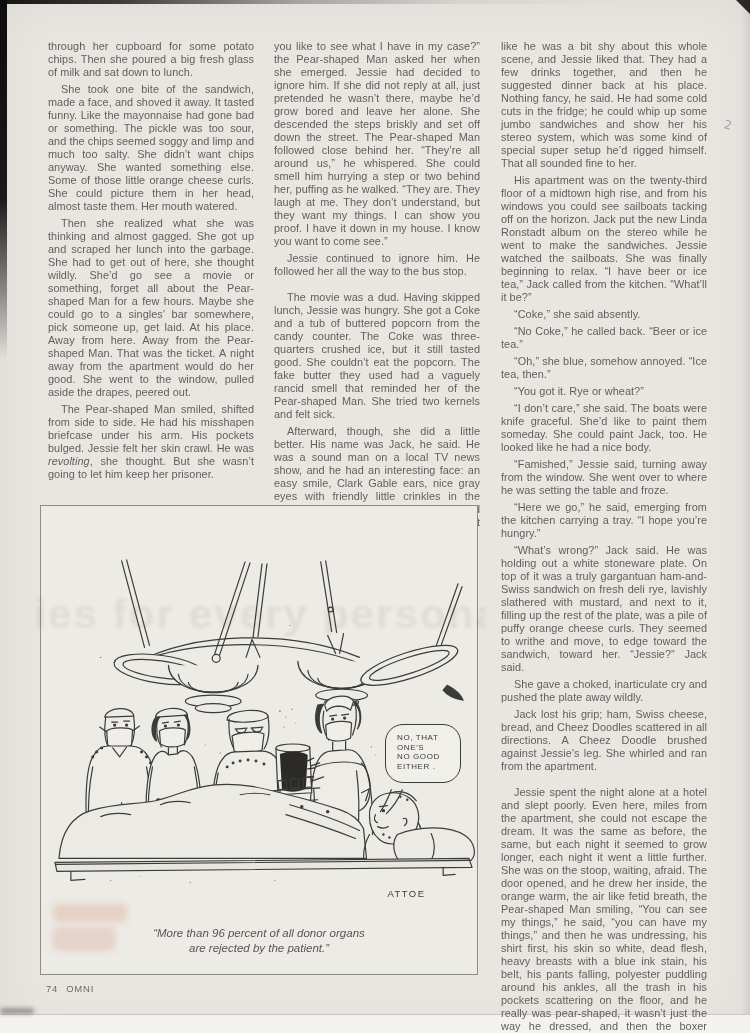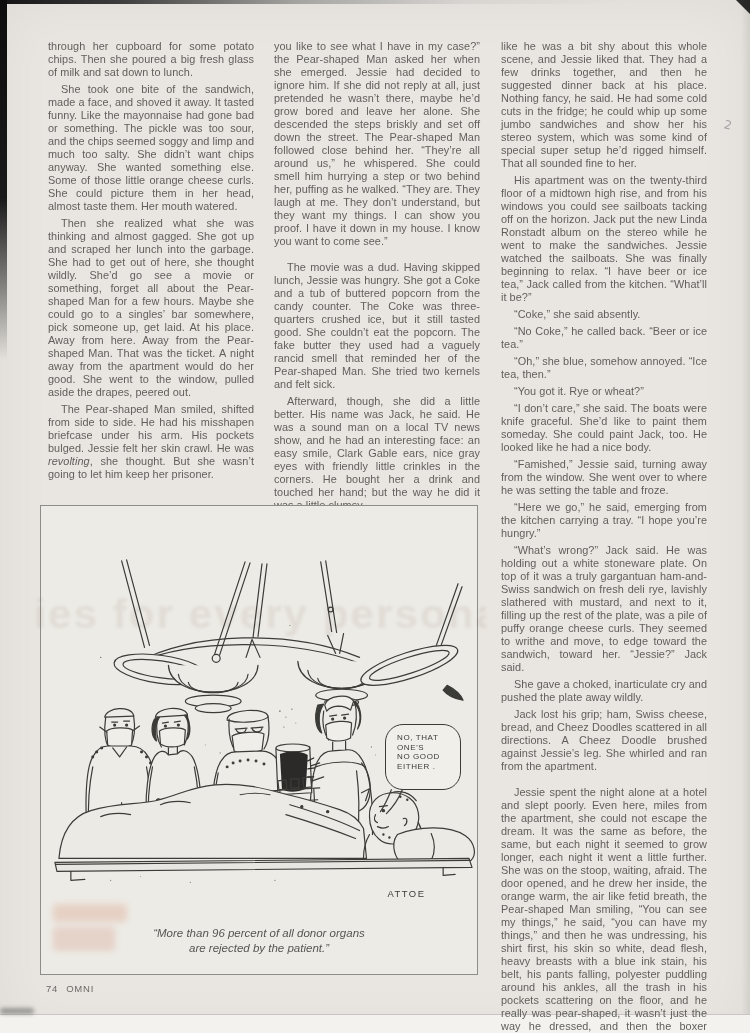--- a/index.html
+++ b/index.html
@@ -32,21 +32,21 @@
   
   #cartoon-box{position:absolute;left:40px;top:505px;width:438px;height:470px;
     background:#edebe6;border:1.3px solid #8d8d89;box-sizing:border-box;}
   #cartoon-svg{position:absolute;left:0;top:0;width:100%;height:100%;}
   .ghost-headline{position:absolute;left:4px;top:86px;width:430px;text-align:center;
     font-size:40px;font-weight:bold;letter-spacing:2px;color:rgba(140,118,96,0.12);
     filter:blur(1.6px);transform:scaleX(1.05);white-space:nowrap;overflow:hidden;}
   .ghost-logo{position:absolute;left:12px;top:398px;filter:blur(3px);}
   .ghost-blob1{width:74px;height:18px;background:rgba(216,150,120,0.30);border-radius:4px;}
   .ghost-blob2{margin-top:5px;width:62px;height:24px;background:rgba(210,140,115,0.26);border-radius:4px;}
-  #speech-bubble{position:absolute;left:344px;top:218px;width:76px;height:66px;box-sizing:border-box;
+  #speech-bubble{position:absolute;left:344px;top:218px;width:76px;height:59px;box-sizing:border-box;
     border:1.4px solid #3b3b38;border-radius:18px;background:#f1efea;padding:8px 4px 4px 11px;}
   #speech-bubble .bline{font-size:8px;line-height:9.6px;letter-spacing:0.6px;color:#3b3b38;
     font-family:"Liberation Sans",sans-serif;}
   #caption{position:absolute;left:0;top:420px;width:100%;text-align:center;
     font-style:italic;font-size:11.5px;line-height:15px;color:#565553;}
   
   #footer{position:absolute;left:46px;top:983px;font-size:9.5px;color:#6a6965;letter-spacing:0.8px;}
   #footer .pagenum{margin-right:8px;}
 </style>
 </head>
@@ -62,20 +62,21 @@
   <div class="pencil-mark">2</div>
 
   <div class="col" id="col1">
       <p>through her cupboard for some potato chips. Then she poured a big fresh glass of milk and sat down to lunch.</p>
       <p class="ind">She took one bite of the sandwich, made a face, and shoved it away. It tasted funny. Like the mayonnaise had gone bad or something. The pickle was too sour, and the chips seemed soggy and limp and much too salty. She didn’t want chips anyway. She wanted something else. Some of those little orange cheese curls. She could picture them in her head, almost taste them. Her mouth watered.</p>
       <p class="ind">Then she realized what she was thinking and almost gagged. She got up and scraped her lunch into the garbage. She had to get out of here, she thought wildly. She’d go see a movie or something, forget all about the Pear-shaped Man for a few hours. Maybe she could go to a singles’ bar somewhere, pick someone up, get laid. At his place. Away from here. Away from the Pear-shaped Man. That was the ticket. A night away from the apartment would do her good. She went to the window, pulled aside the drapes, peered out.</p>
       <p class="ind">The Pear-shaped Man smiled, shifted from side to side. He had his misshapen briefcase under his arm. His pockets bulged. Jessie felt her skin crawl. He was <em>revolting</em>, she thought. But she wasn’t going to let him keep her prisoner.</p>
     </div>
   <div class="col" id="col2">
       <p>you like to see what I have in my case?” the Pear-shaped Man asked her when she emerged. Jessie had decided to ignore him. If she did not reply at all, just pretended he wasn’t there, maybe he’d grow bored and leave her alone. She descended the steps briskly and set off down the street. The Pear-shaped Man followed close behind her. “They’re all around us,” he whispered. She could smell him hurrying a step or two behind her, puffing as he walked. “They are. They laugh at me. They don’t understand, but they want my things. I can show you proof. I have it down in my house. I know you want to come see.”</p>
+      <p class="ind">Jessie continued to ignore him. He followed her all the way to the bus stop.</p>
       <p class="ind gap">The movie was a dud. Having skipped lunch, Jessie was hungry. She got a Coke and a tub of buttered popcorn from the candy counter. The Coke was three-quarters crushed ice, but it still tasted good. She couldn’t eat the popcorn. The fake butter they used had a vaguely rancid smell that reminded her of the Pear-shaped Man. She tried two kernels and felt sick.</p>
       <p class="ind">Afterward, though, she did a little better. His name was Jack, he said. He was a sound man on a local TV news show, and he had an interesting face: an easy smile, Clark Gable ears, nice gray eyes with friendly little crinkles in the corners. He bought her a drink and touched her hand; but the way he did it was a little clumsy,</p>
     </div>
   <div class="col" id="col3">
       <p>like he was a bit shy about this whole scene, and Jessie liked that. They had a few drinks together, and then he suggested dinner back at his place. Nothing fancy, he said. He had some cold cuts in the fridge; he could whip up some jumbo sandwiches and show her his stereo system, which was some kind of special super setup he’d rigged himself. That all sounded fine to her.</p>
       <p class="ind">His apartment was on the twenty-third floor of a midtown high rise, and from his windows you could see sailboats tacking off on the horizon. Jack put the new Linda Ronstadt album on the stereo while he went to make the sandwiches. Jessie watched the sailboats. She was finally beginning to relax. “I have beer or ice tea,” Jack called from the kitchen. “What’ll it be?”</p>
       <p class="ind">“Coke,” she said absently.</p>
       <p class="ind">“No Coke,” he called back. “Beer or ice tea.”</p>
       <p class="ind">“Oh,” she blue, somehow annoyed. “Ice tea, then.”</p>
       <p class="ind">“You got it. Rye or wheat?”</p>

